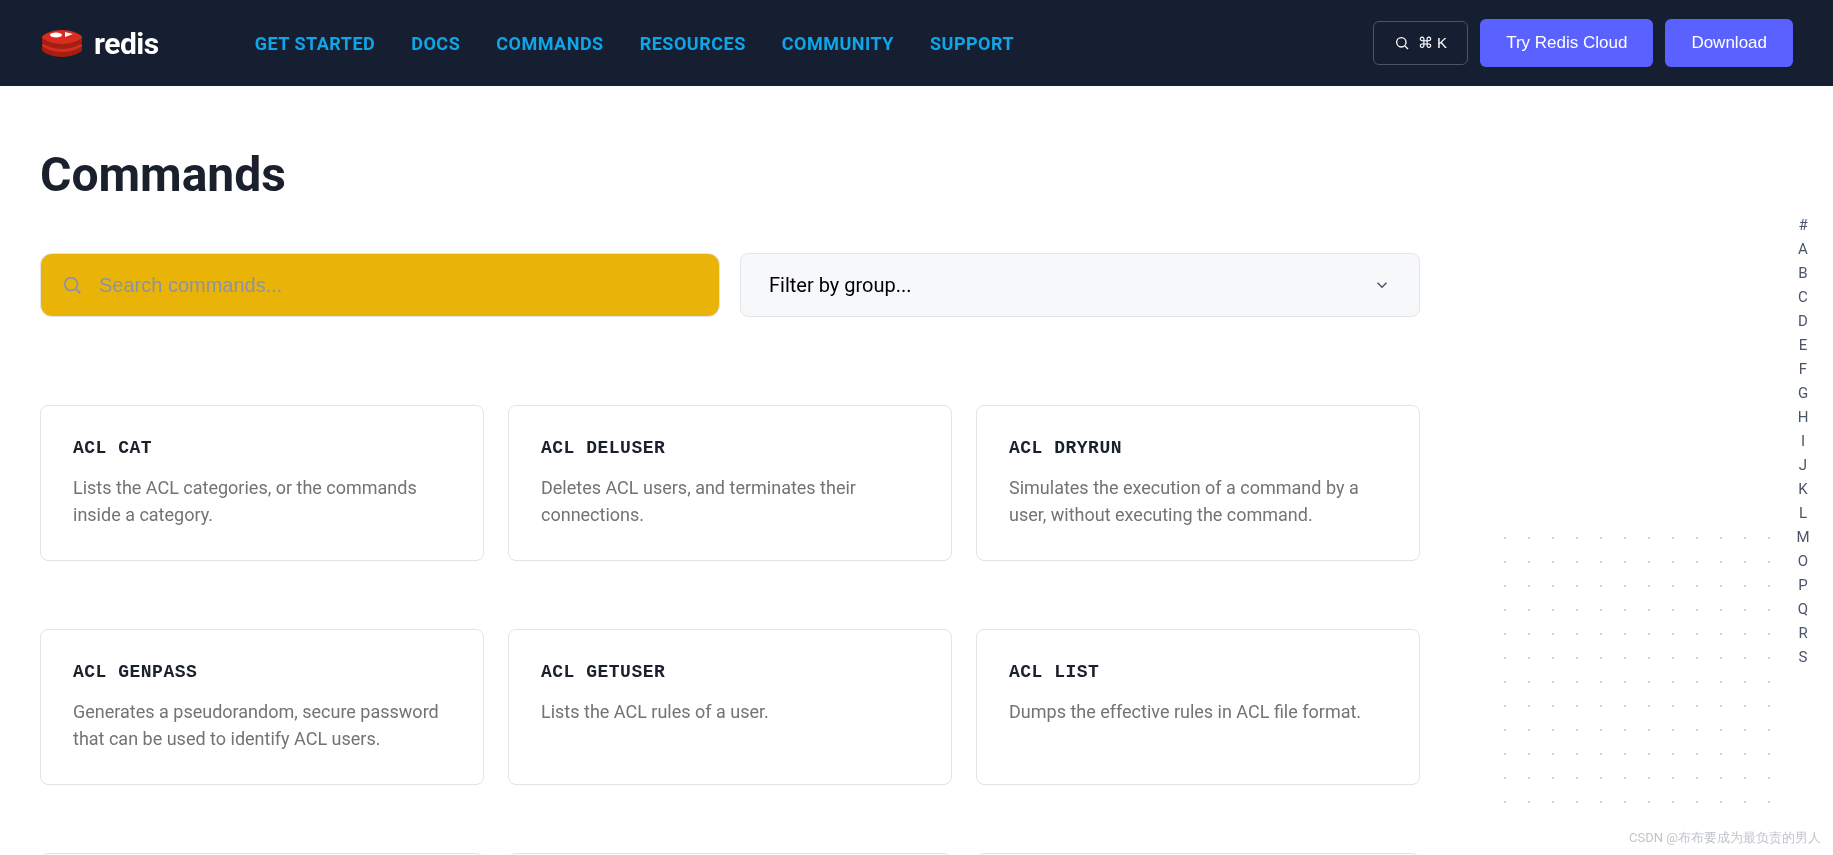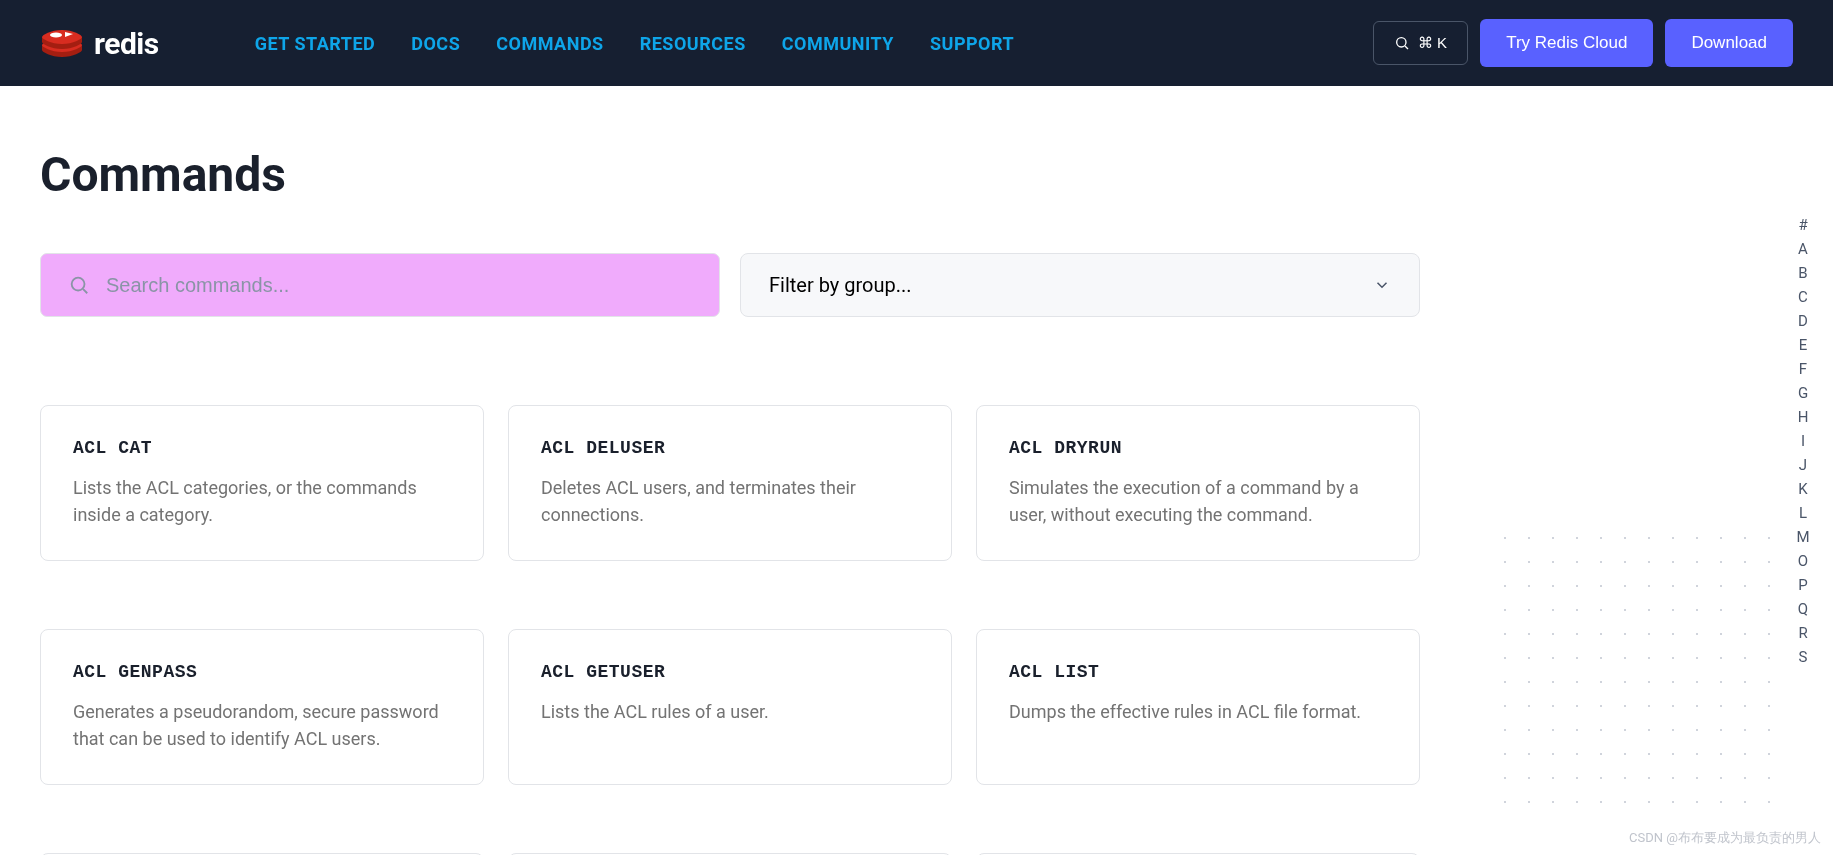--- a/index.html
+++ b/index.html
@@ -8,21 +8,21 @@
 .logo { display: flex; align-items: center; gap: 10px; margin-right: 96px; }
 .logo-text { color: #fff; font-size: 30px; font-weight: 700; letter-spacing: -0.5px; }
 .nav { display: flex; gap: 36px; flex: 1; }
 .nav-item { color: #0ea5e9; font-size: 18px; font-weight: 700; letter-spacing: 0.5px; cursor: pointer; }
 .header-actions { display: flex; gap: 12px; align-items: center; }
 .search-btn { border: 1px solid #4a5568; background: transparent; color: #fff; padding: 12px 20px; border-radius: 6px; display: flex; align-items: center; gap: 8px; font-size: 15px; cursor: pointer; }
 .btn-primary { background: #5961ff; color: #fff; border: none; padding: 14px 26px; border-radius: 6px; font-size: 17px; font-weight: 500; cursor: pointer; }
 .main { padding: 60px 40px 0 40px; position: relative; }
 .page-title { font-size: 48px; font-weight: 700; color: #1a202c; margin-bottom: 50px; }
 .filters { display: flex; gap: 20px; margin-bottom: 44px; }
-.search-box { flex: 1; max-width: 680px; background: #f0abfc; border: 1px solid #e2e4e8; border-radius: 7px; display: flex; align-items: center; padding: 0 27px; height: 64px; }
+.search-box { flex: 1; max-width: 680px; background: #eab308; border: 1px solid #e2e4e8; border-radius: 12px; display: flex; align-items: center; padding: 0 20px; height: 64px; }
 .search-box input { border: none; background: transparent; font-size: 20px; color: #4a5568; flex: 1; outline: none; margin-left: 16px; }
 .search-box input::placeholder { color: #8a94a6; }
 .filter-select { flex: 1; max-width: 680px; background: #f7f8fa; border: 1px solid #e2e4e8; border-radius: 8px; display: flex; align-items: center; justify-content: space-between; padding: 0 28px; height: 64px; font-size: 20px; color: #000000; cursor: pointer; }
 .cards { display: grid; grid-template-columns: repeat(3, 1fr); gap: 24px; max-width: 1380px; }
 .card { border: 1px solid #e2e4e8; border-radius: 8px; padding: 32px; cursor: pointer; min-height: 140px; margin-top: 44px; }
 .card-title { font-family: "SFMono-Regular", Consolas, "Liberation Mono", Menlo, monospace; font-size: 18px; font-weight: 700; color: #1a202c; margin-bottom: 16px; letter-spacing: 0.5px; }
 .card-desc { font-size: 18px; color: #737373; line-height: 1.5; }
 .alpha-nav { position: absolute; right: 20px; top: 130px; display: flex; flex-direction: column; gap: 6px; }
 .alpha-item { font-size: 15px; color: #4a5568; text-align: center; cursor: pointer; width: 20px; }
 .watermark { position: fixed; bottom: 8px; right: 12px; font-size: 13px; color: #c0c4cc; }

